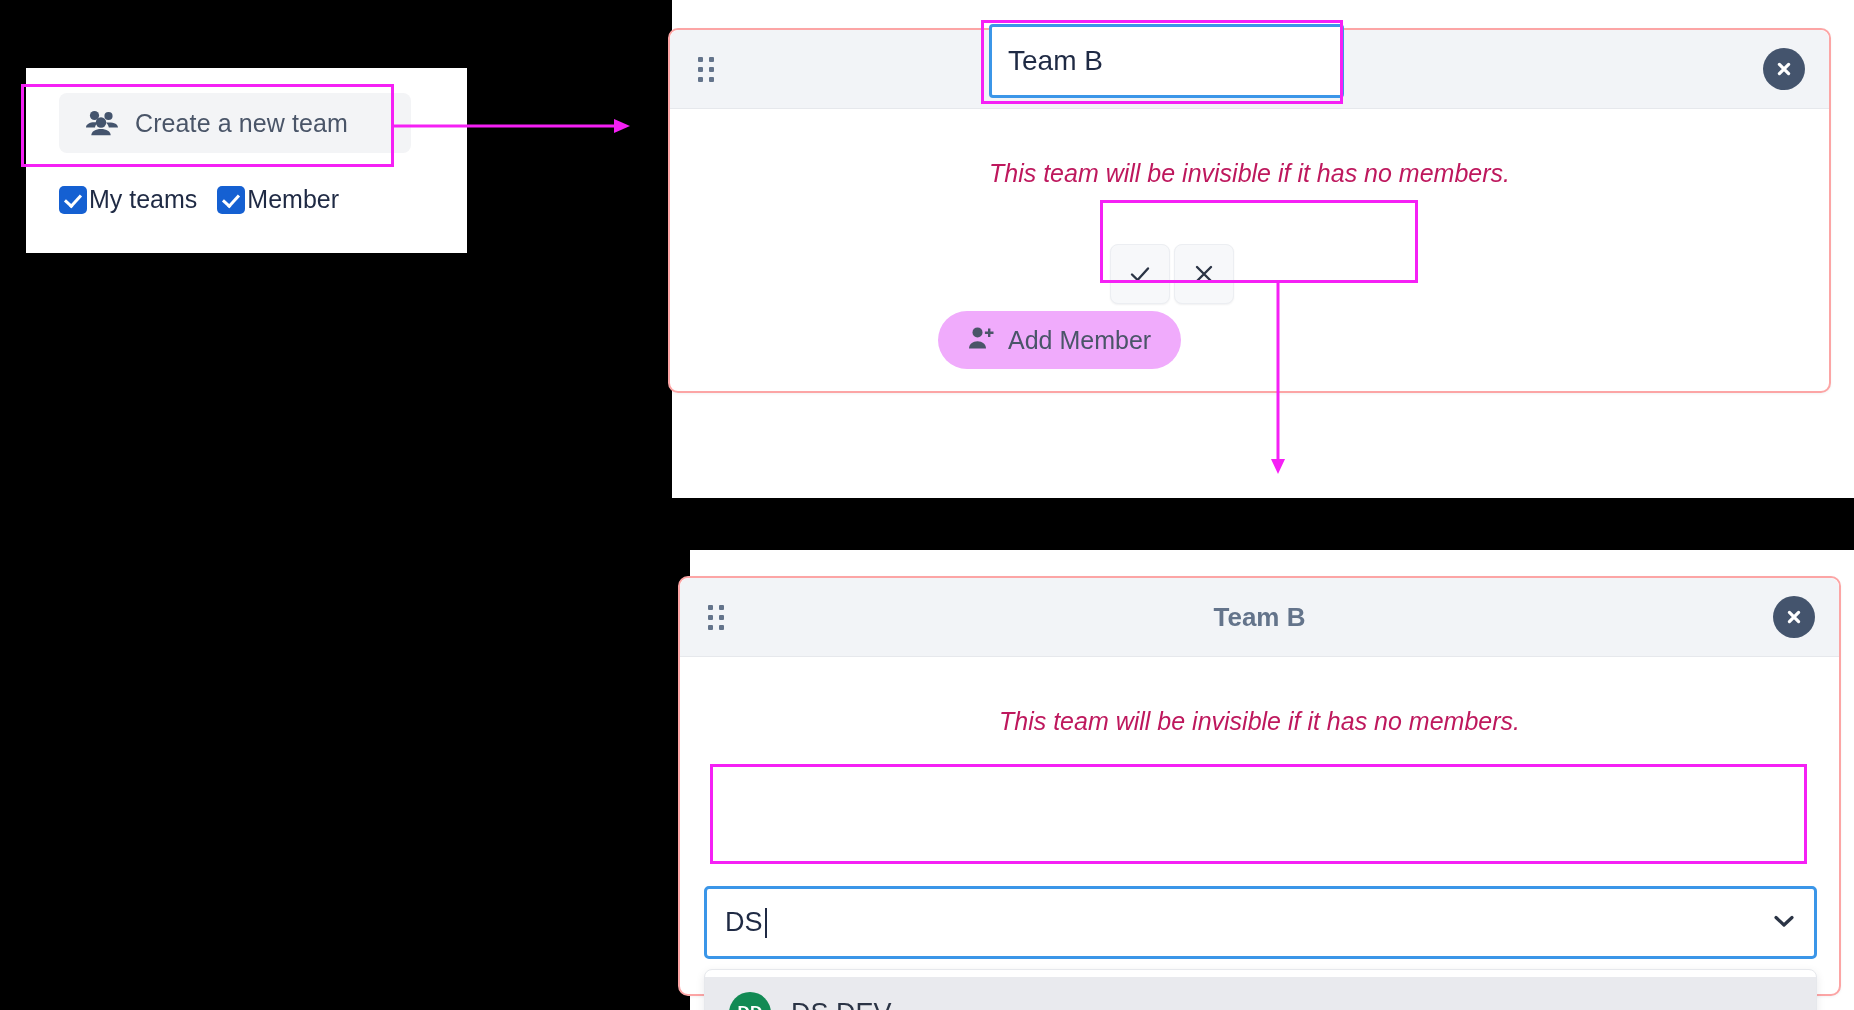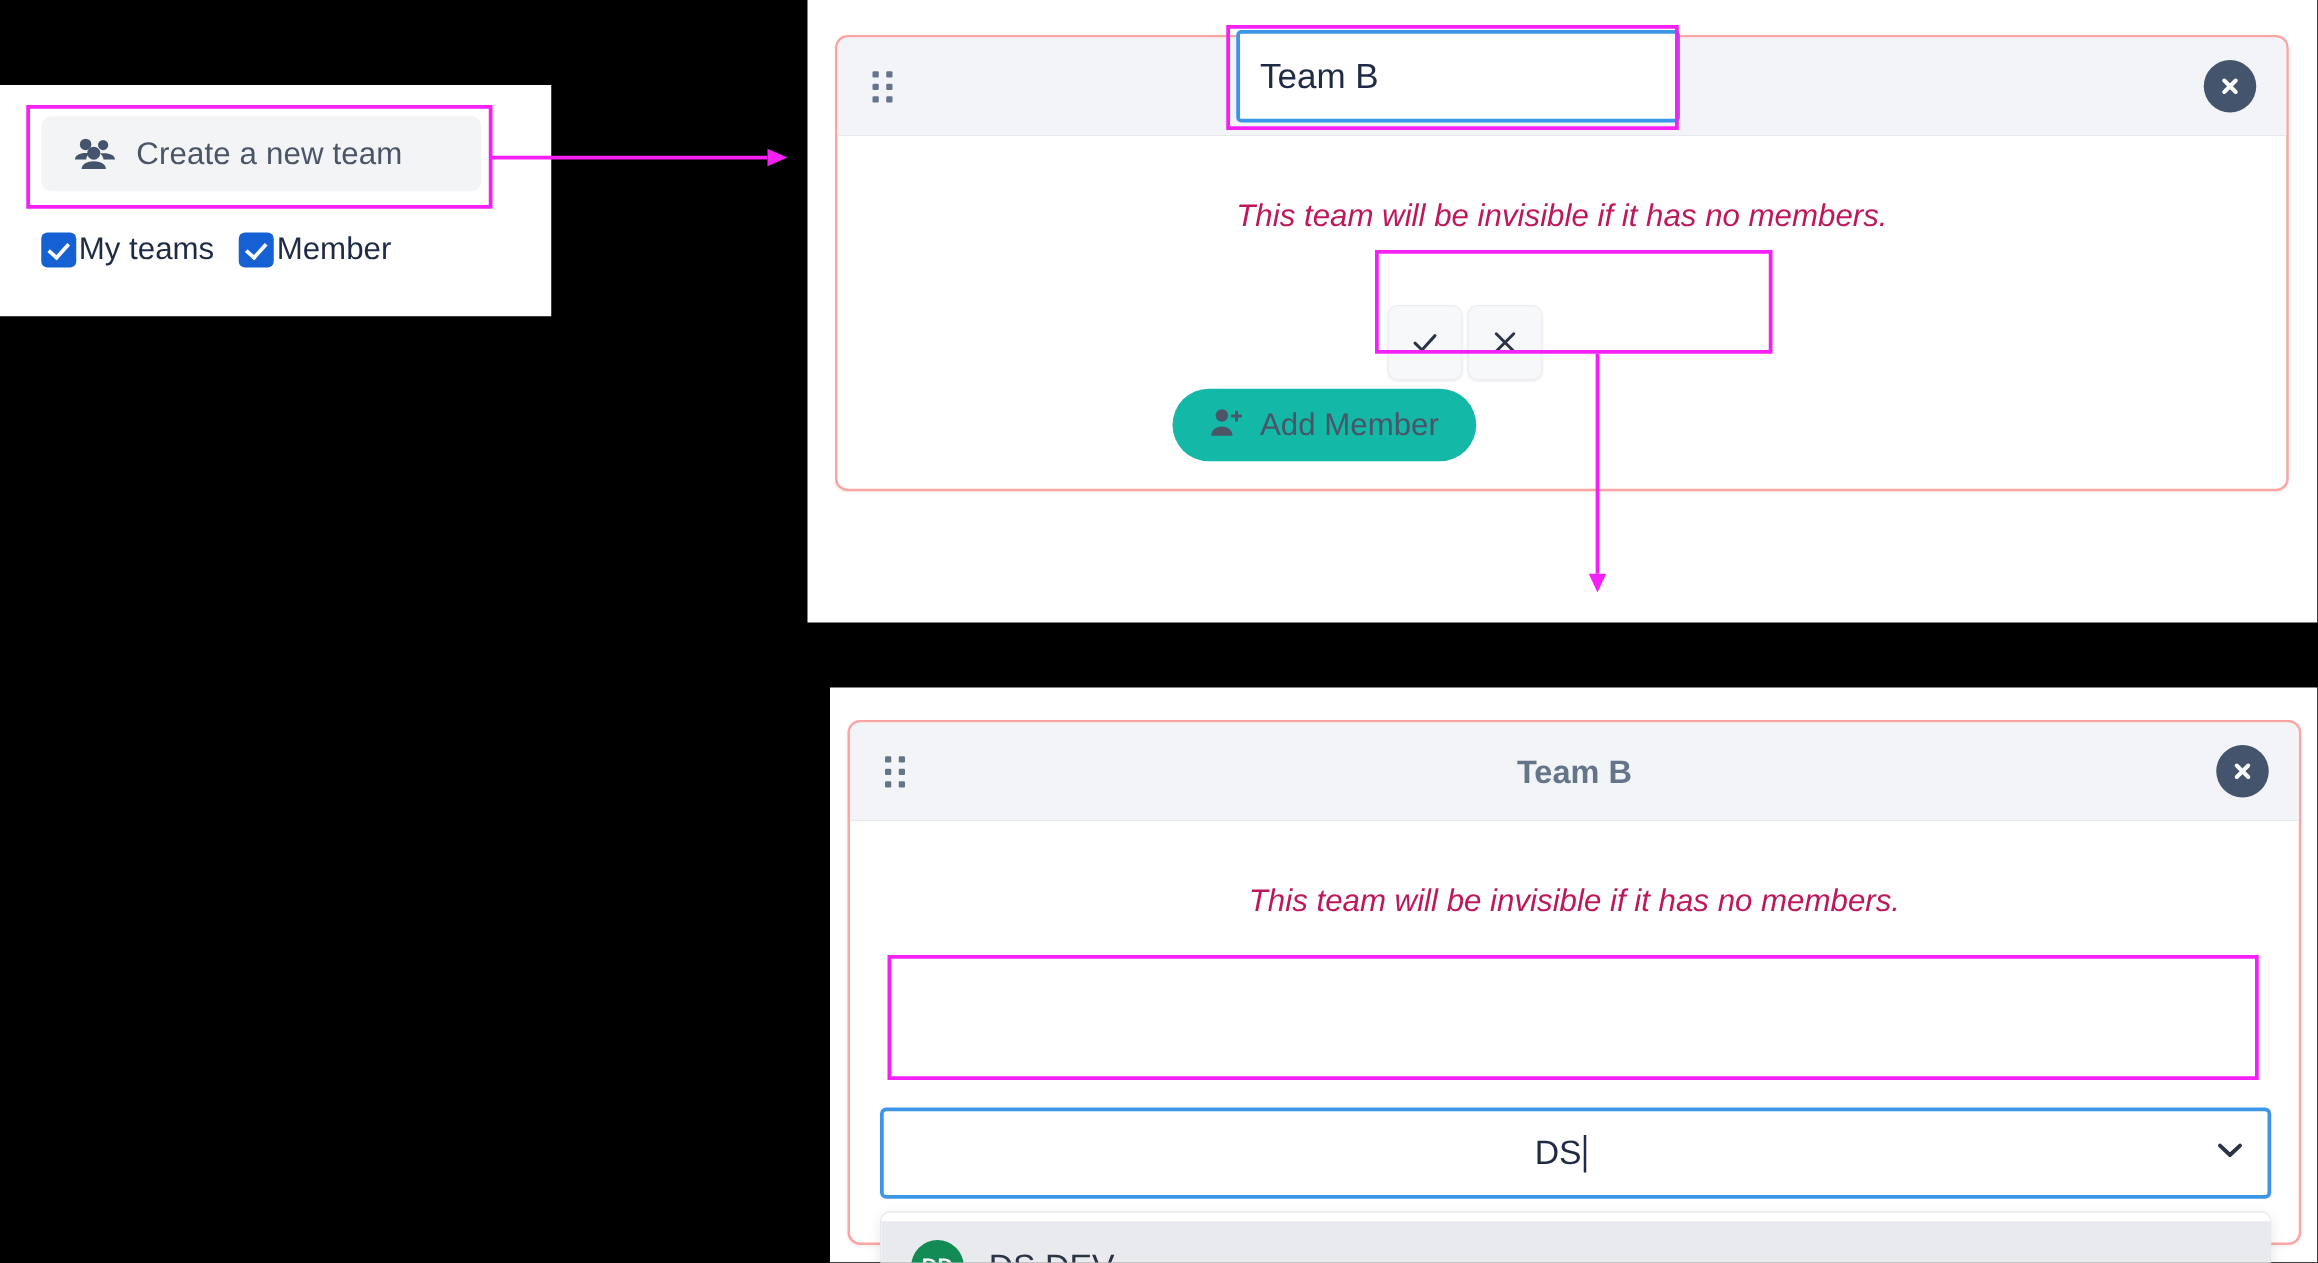--- a/index.html
+++ b/index.html
@@ -13,20 +13,21 @@
     position: relative;
     overflow: hidden;
     font-family: "Liberation Sans", sans-serif;
   }
 
   
   .canvas {
     position: absolute;
     background: #ffffff;
     box-sizing: border-box;
+    margin-left: 26px;
   }
   #canvas-left   { left: 0px;   top: 68px;  width: 441px;  height: 185px; }
   #canvas-top    { left: 646px; top: 0px;   width: 1208px; height: 498px; }
   #canvas-bottom { left: 664px; top: 550px; width: 1190px; height: 460px; }
 
   
   .create-team-btn {
     position: absolute;
     left: 33px;
     top: 25px;
@@ -182,21 +183,21 @@
     box-shadow: 0 1px 2px rgba(16,24,40,.06);
   }
 
   
   .add-member-btn {
     position: absolute;
     left: 268px;
     top: 152px;
     height: 58px;
     padding: 0 30px;
-    background: #14b8a6;
+    background: #f0abfc;
     border-radius: 29px;
     display: flex;
     align-items: center;
     gap: 14px;
   }
   .add-member-label { font-size: 25px; color: #4a5568; white-space: nowrap; }
 
   
   .select-box {
     position: absolute;
@@ -211,21 +212,20 @@
     display: flex;
     align-items: center;
     padding: 0 18px;
   }
   .select-value {
     font-size: 27px;
     color: #1f2a44;
     flex: 1;
     display: flex;
     align-items: center;
-    justify-content: center;
   }
   .caret {
     display: inline-block;
     width: 2px;
     height: 30px;
     background: #1f2a44;
     margin-left: 2px;
   }
 
   .dropdown {

